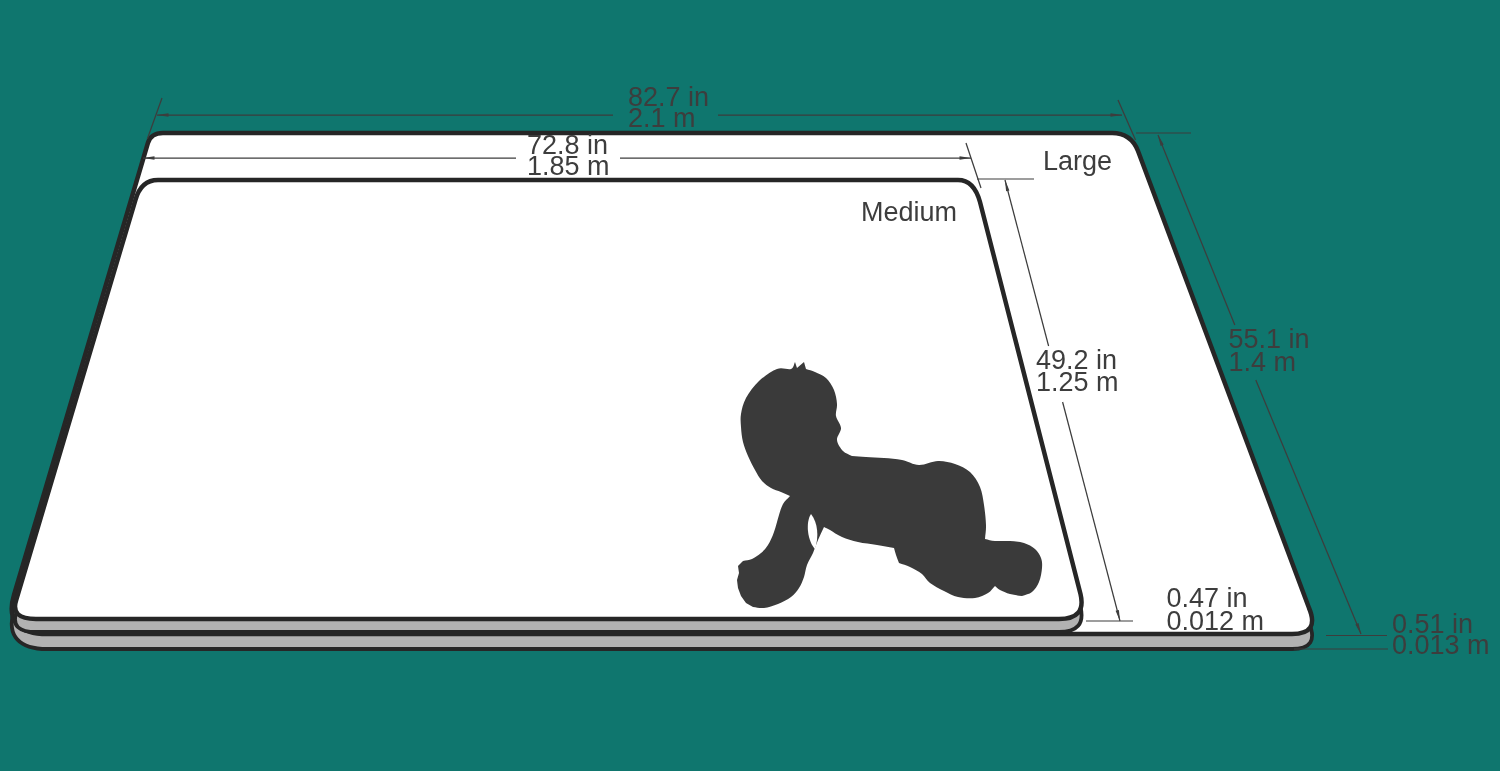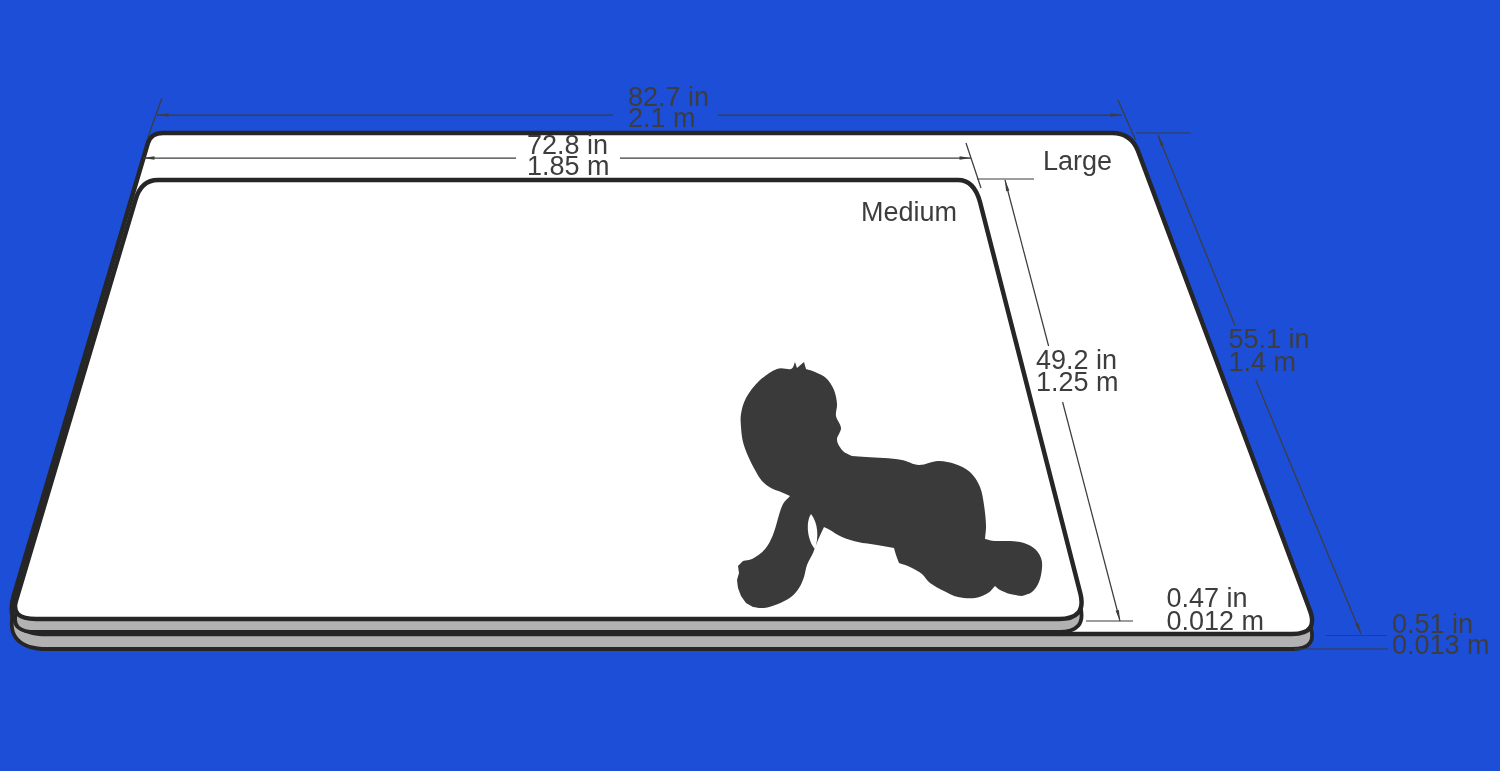--- a/index.html
+++ b/index.html
@@ -1,16 +1,16 @@
 <!DOCTYPE html>
 <html><head>
 <meta charset="utf-8">
 <style>
 html,body{margin:0;padding:0;background:#ffffff;}
-#stage{position:relative;width:1500px;height:771px;overflow:hidden;background:#1d4ed8;}
+#stage{position:relative;width:1500px;height:771px;overflow:hidden;background:#0f766e;}
 svg{display:block;}
 text{font-family:"Liberation Sans", sans-serif;fill:#3d3d3d;}
 </style>
 </head>
 <body>
 <div id="stage">
 <svg width="1500" height="771" viewBox="0 0 1500 771">
 
 <g>
 <path d="M 163,148 H 1112 Q 1131,148 1138,166 L 1309,623 Q 1320,649 1292,649 H 42 C 16,647 7,633 14,610 L 147.9,158 Q 151,148 163,148 Z" fill="#b2b2b2" stroke="#262626" stroke-width="3.8"></path>

